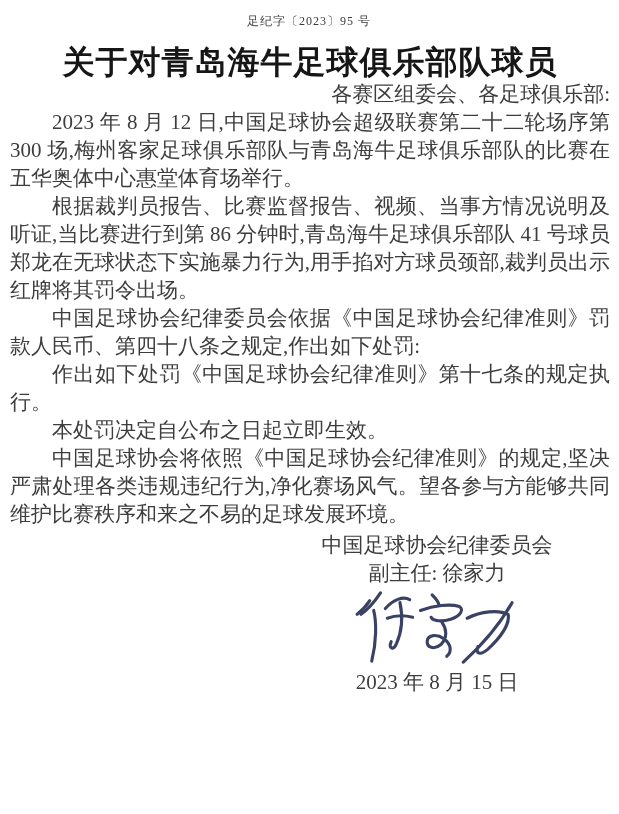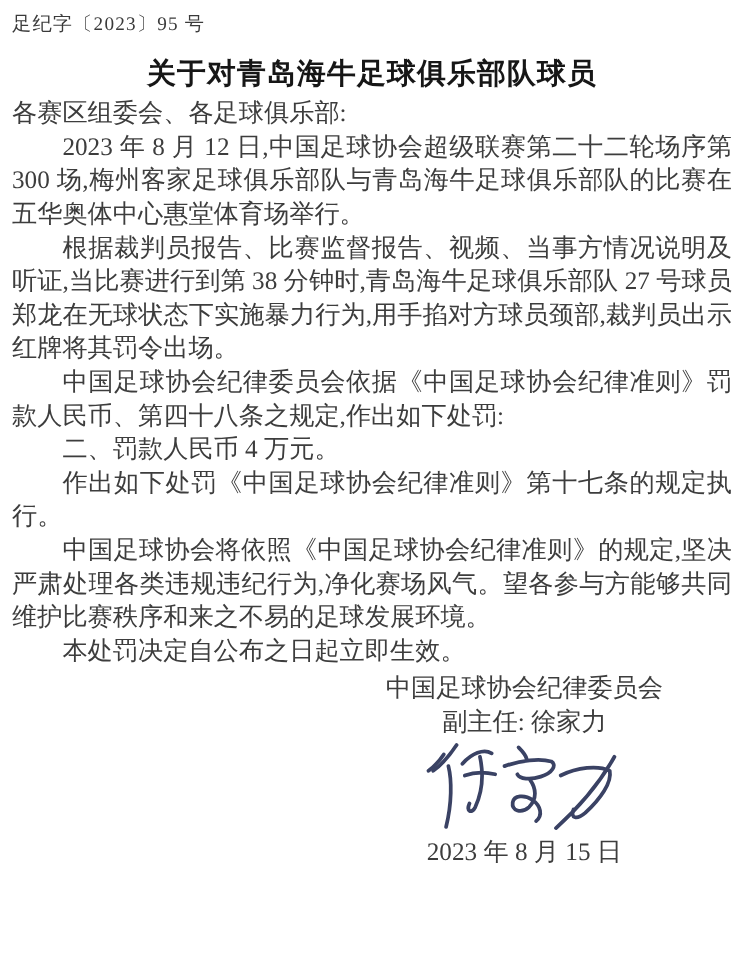--- a/index.html
+++ b/index.html
@@ -9,51 +9,51 @@
     height: 814px;
     margin: 0;
     background: #ffffff;
     overflow: hidden;
     box-sizing: border-box;
     padding: 8px 9px 0 10px;
     font-family: "Liberation Serif", "DejaVu Serif", serif;
     color: #3d3d3d;
   }
   .doc-number {
-    text-align: left;
-    font-size: 16px;
+    text-align: center;
+    font-size: 12px;
     line-height: 26px;
     color: #3a3a3a;
     padding-right: 2px;
     letter-spacing: 1px;
   }
   .doc-title {
     margin-top: 11px;
     text-align: center;
     font-weight: bold;
-    font-size: 24px;
+    font-size: 32px;
     line-height: 34px;
     color: #161616;
     letter-spacing: 1px;
   }
   .doc-body {
     margin-top: 1px;
     font-size: 21px;
     line-height: 28px;
     color: #3d3d3d;
   }
   .doc-body p {
     margin: 0;
     text-align: justify;
     text-justify: inter-ideograph;
     text-indent: 2em;
   }
   .doc-body p.salutation {
     text-indent: 0;
-    text-align: left;
+    text-align: right;
   }
   .closing {
     margin-top: 3px;
     margin-left: 237px;
     width: 380px;
     text-align: center;
     font-size: 21px;
     line-height: 28px;
     color: #3d3d3d;
   }
@@ -73,26 +73,25 @@
 
   <div class="doc-number">足纪字〔2023〕95 号</div>
 
   <div class="doc-title">
     <div>关于对青岛海牛足球俱乐部队球员</div>
   </div>
 
   <div class="doc-body">
     <p class="salutation">各赛区组委会、各足球俱乐部:</p>
     <p>2023 年 8 月 12 日,中国足球协会超级联赛第二十二轮场序第 300 场,梅州客家足球俱乐部队与青岛海牛足球俱乐部队的比赛在五华奥体中心惠堂体育场举行。</p>
-    <p>根据裁判员报告、比赛监督报告、视频、当事方情况说明及听证,当比赛进行到第 38 分钟时,青岛海牛足球俱乐部队 27 号球员郑龙在无球状态下实施暴力行为,用手掐对方球员颈部,裁判员出示红牌将其罚令出场。</p>
+    <p>根据裁判员报告、比赛监督报告、视频、当事方情况说明及听证,当比赛进行到第 86 分钟时,青岛海牛足球俱乐部队 41 号球员郑龙在无球状态下实施暴力行为,用手掐对方球员颈部,裁判员出示红牌将其罚令出场。</p>
     <p>中国足球协会纪律委员会依据《中国足球协会纪律准则》罚款人民币、第四十八条之规定,作出如下处罚:</p>
-    <p>二、罚款人民币 4 万元。</p>
     <p>作出如下处罚《中国足球协会纪律准则》第十七条的规定执行。</p>
+    <p>本处罚决定自公布之日起立即生效。</p>
     <p>中国足球协会将依照《中国足球协会纪律准则》的规定,坚决严肃处理各类违规违纪行为,净化赛场风气。望各参与方能够共同维护比赛秩序和来之不易的足球发展环境。</p>
-    <p>本处罚决定自公布之日起立即生效。</p>
   </div>
 
   <div class="closing">
     <div class="line">中国足球协会纪律委员会</div>
     <div class="line">副主任: 徐家力</div>
 
     <svg class="signature" viewBox="0 0 170 78" aria-label="signature">
       <g fill="none" stroke="#3a4264" stroke-width="3.2" stroke-linecap="round" stroke-linejoin="round">
         <path d="M16,12 C12,18 7,23 3,26"></path>
         <path d="M27,4 C21,13 14,21 7,26"></path>

